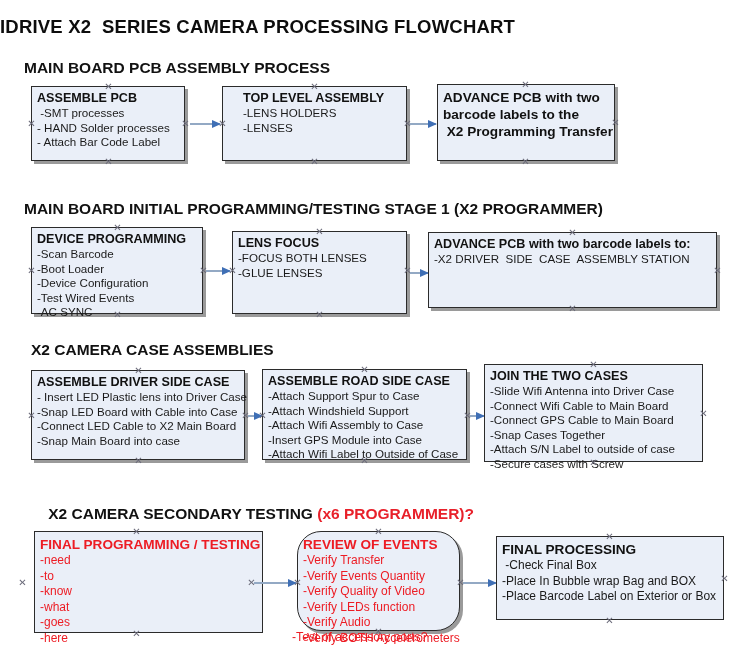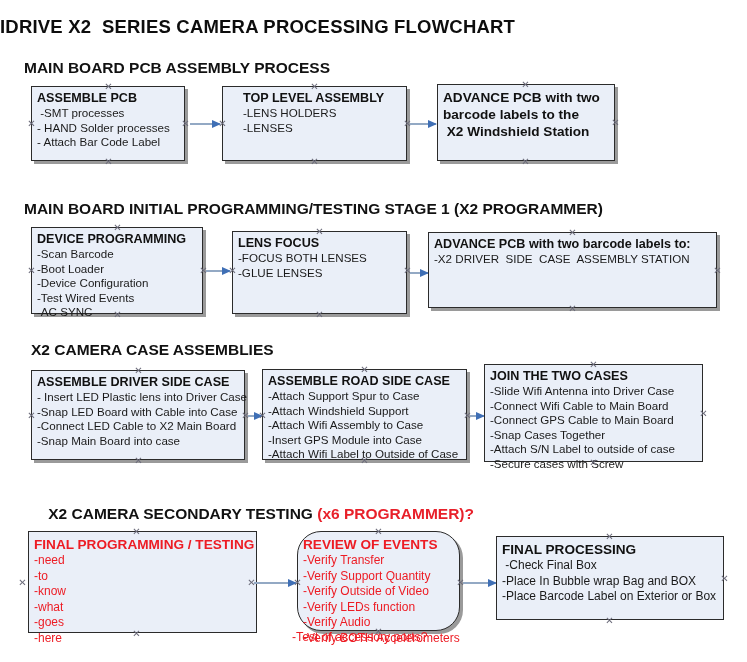--- a/index.html
+++ b/index.html
@@ -142,21 +142,21 @@
   <span class="handle" style="left:310px; top:82px;"></span>
   <span class="handle" style="left:310px; top:157px;"></span>
   <span class="handle" style="left:218px; top:119px;"></span>
   <span class="handle" style="left:403px; top:119px;"></span>
 
   <div class="connector" style="left:410px; top:123px; width:26px;"></div>
 
   <div class="node shadow big-title" style="left:437px; top:84px; width:178px; height:77px;">
     <div class="node-title">ADVANCE PCB with two</div>
     <div class="node-title">barcode labels to the</div>
-    <div class="node-title"> X2 Windshield Station</div>
+    <div class="node-title"> X2 Programming Transfer</div>
   </div>
   <span class="handle" style="left:521px; top:80px;"></span>
   <span class="handle" style="left:521px; top:157px;"></span>
   <span class="handle" style="left:611px; top:118px;"></span>
 
   <div class="section-heading" style="left:24px; top:200px;">MAIN BOARD INITIAL PROGRAMMING/TESTING STAGE 1 (X2 PROGRAMMER)</div>
 
   <div class="node shadow" style="left:31px; top:227px; width:172px; height:87px;">
     <div class="node-title">DEVICE PROGRAMMING</div>
     <div class="node-line">-Scan Barcode</div>
@@ -233,41 +233,41 @@
     <div class="node-line">-Secure cases with Screw</div>
   </div>
   <span class="handle" style="left:589px; top:360px;"></span>
   <span class="handle" style="left:589px; top:458px;"></span>
   <span class="handle" style="left:699px; top:409px;"></span>
 
   <div class="section-heading" style="left:31px; top:487px;">
     <span>X2 CAMERA SECONDARY TESTING </span><span class="accent">(x6 PROGRAMMER)?</span>
   </div>
 
-  <div class="node red big-title big-body" style="left:28px; top:531px; width:229px; height:102px;">
+  <div class="node red big-title big-body" style="left:34px; top:531px; width:229px; height:102px;">
     <div class="node-title">FINAL PROGRAMMING / TESTING</div>
     <div class="node-line">-need</div>
     <div class="node-line">-to</div>
     <div class="node-line">-know</div>
     <div class="node-line">-what</div>
     <div class="node-line">-goes</div>
     <div class="node-line">-here</div>
   </div>
   <span class="handle" style="left:132px; top:527px;"></span>
   <span class="handle" style="left:132px; top:629px;"></span>
   <span class="handle" style="left:18px; top:578px;"></span>
   <span class="handle" style="left:247px; top:578px;"></span>
 
   <div class="connector" style="left:254px; top:582px; width:42px;"></div>
 
   <div class="node red shadow big-title big-body" style="left:297px; top:531px; width:163px; height:100px;border-radius:24px;">
     <div class="node-title">REVIEW OF EVENTS</div>
     <div class="node-line">-Verify Transfer</div>
-    <div class="node-line">-Verify Support Quantity</div>
-    <div class="node-line">-Verify Outside of Video</div>
+    <div class="node-line">-Verify Events Quantity</div>
+    <div class="node-line">-Verify Quality of Video</div>
     <div class="node-line">-Verify LEDs function</div>
     <div class="node-line">-Verify Audio</div>
     <div class="node-line">-Verify BOTH Accelerometers</div>
   </div>
   <div class="overflow-line" style="left:292px; top:630px;">-Test of accessory ports?</div>
   <span class="handle" style="left:374px; top:527px;"></span>
   <span class="handle" style="left:374px; top:627px;"></span>
   <span class="handle" style="left:293px; top:578px;"></span>
   <span class="handle" style="left:456px; top:578px;"></span>
 

